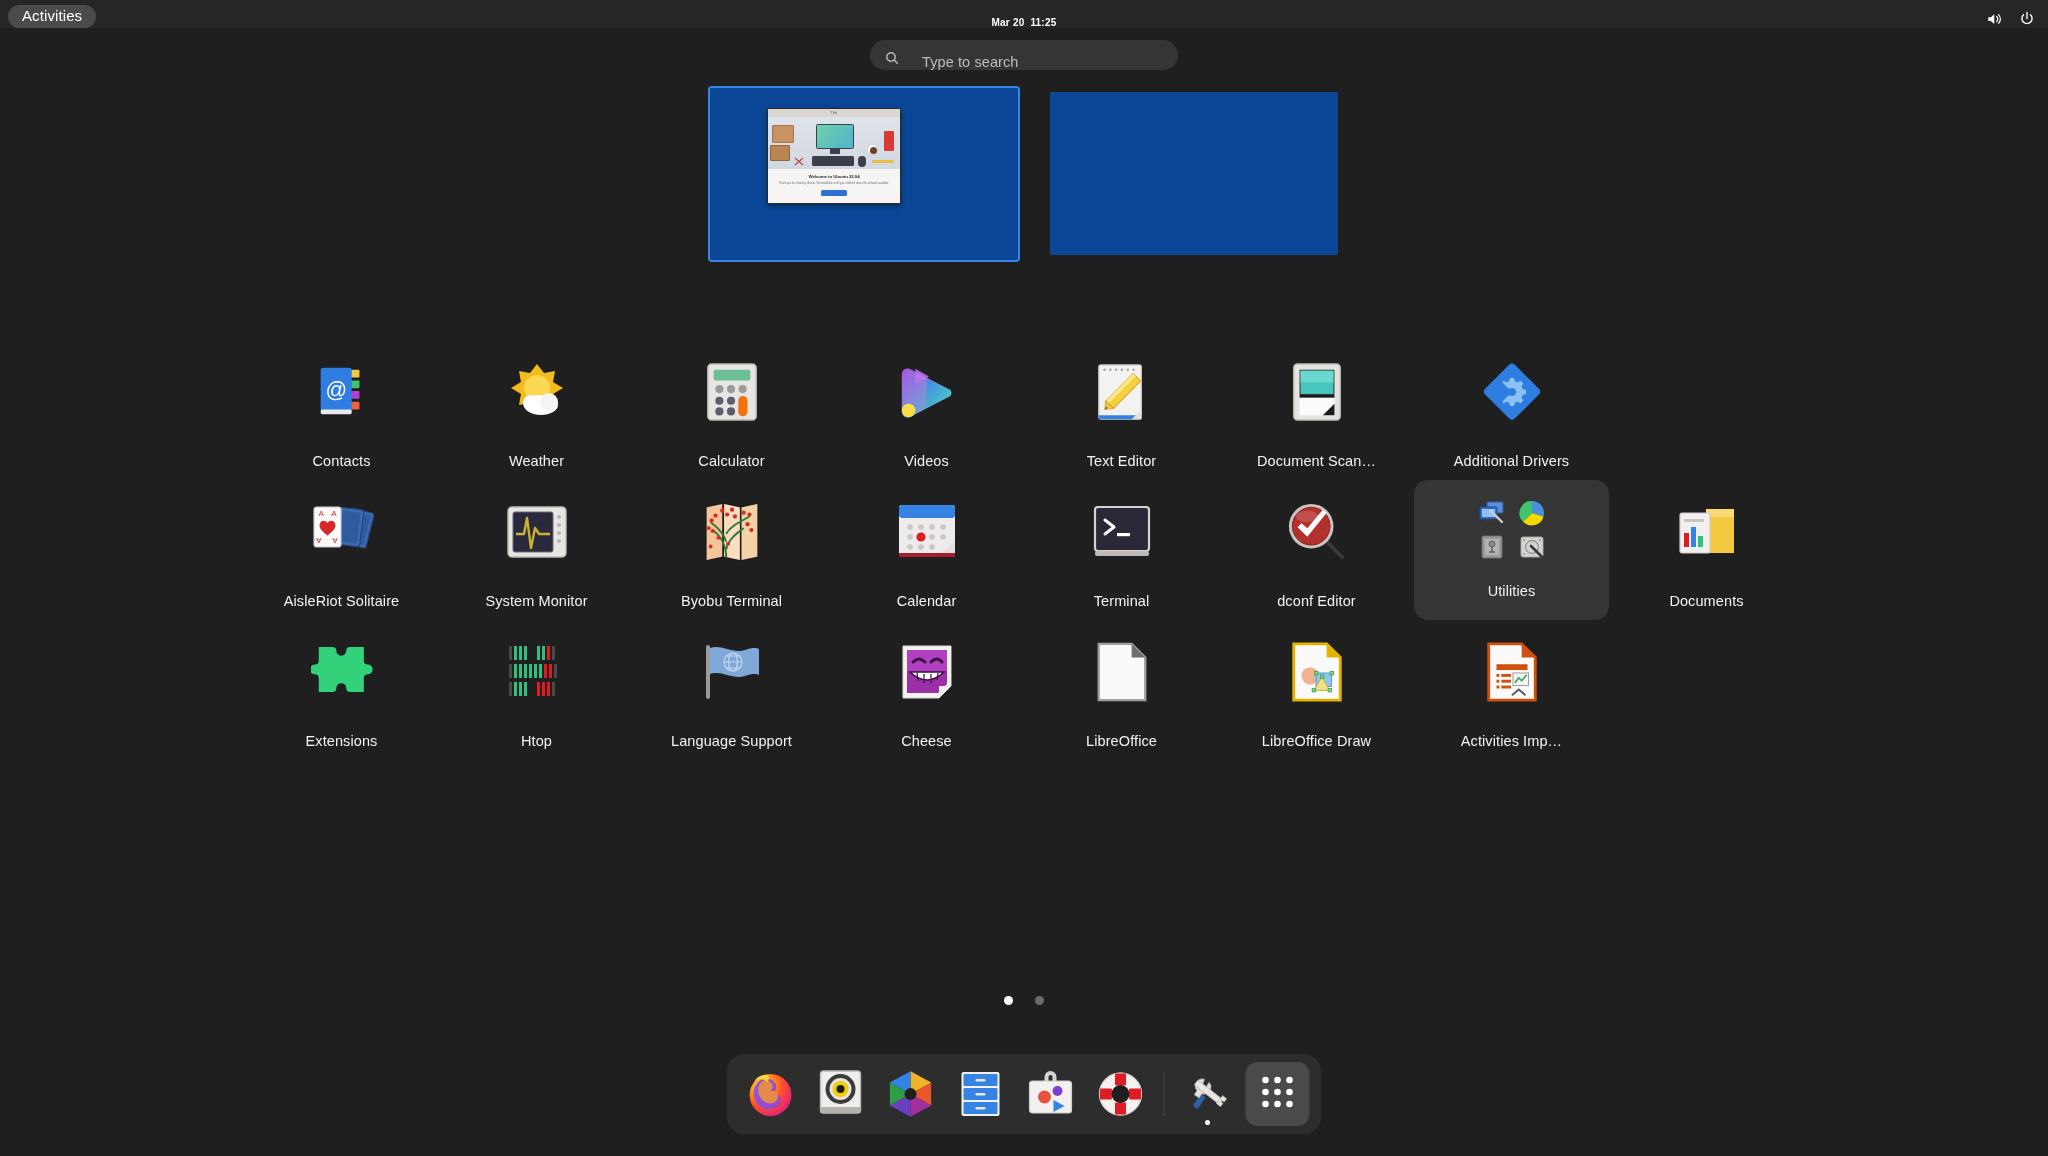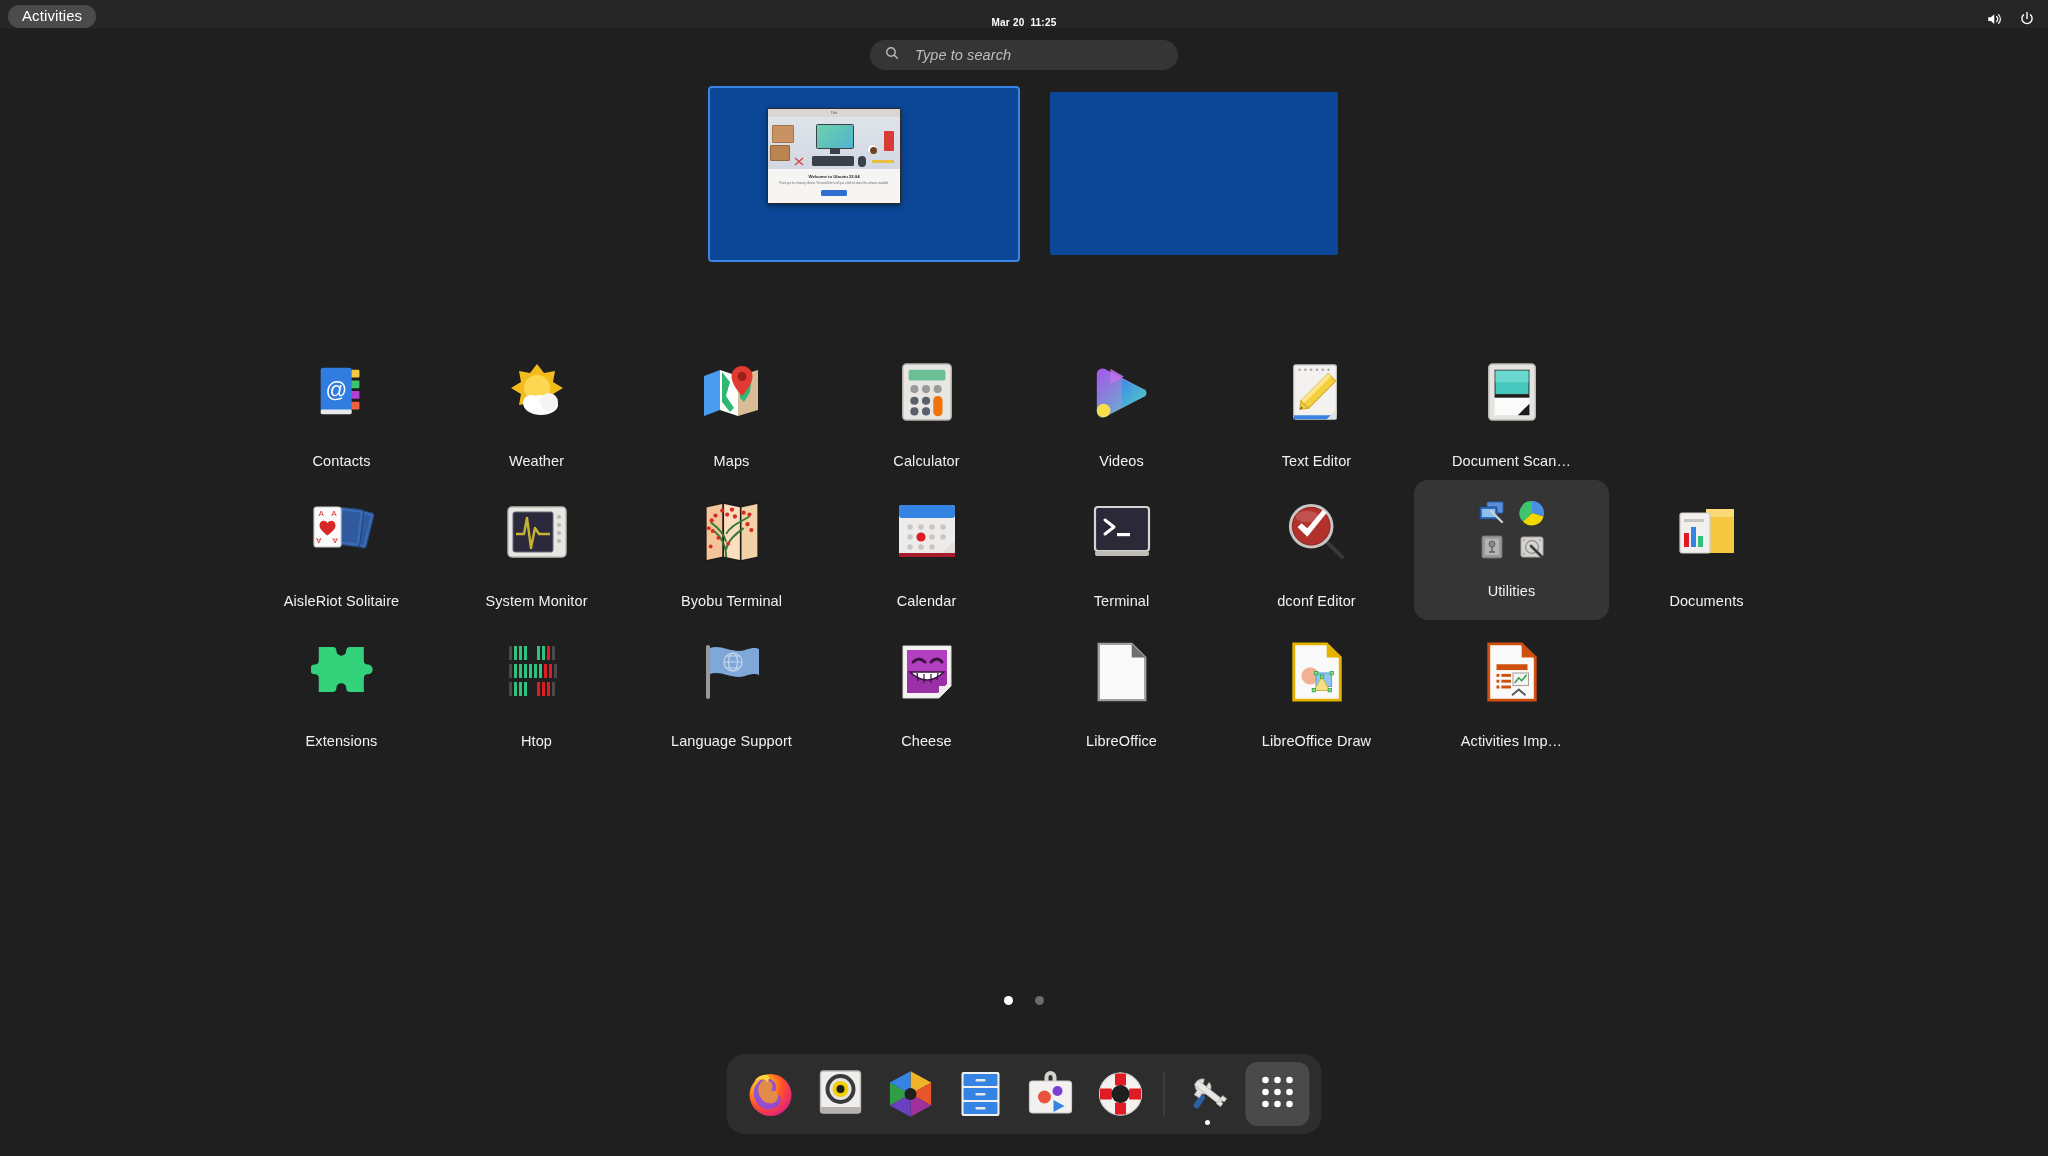--- a/index.html
+++ b/index.html
@@ -34,21 +34,21 @@
   }
   .sysicons svg { display: block; }
 
   
   .searchwrap {
     position: absolute; top: 40px; left: 50%; transform: translateX(-50%);
     width: 308px; height: 30px; z-index: 30;
   }
   .searchbox {
     width: 100%; height: 100%; background: #353535; border-radius: 16px;
-    display: flex; align-items: center; padding: 0 14px; gap: 15px; font-style: italic;
+    display: flex; align-items: flex-end; padding: 0 14px; gap: 22px;
   }
   .searchbox .sicon { flex: 0 0 auto; opacity: .82; }
   .searchbox .stext { color: #bdbdbd; font-size: 14.5px; letter-spacing: .1px; }
 
   
   .workspaces {
     position: absolute; top: 88px; left: 0; width: 2048px;
     display: flex; justify-content: center; align-items: flex-start; gap: 32px;
     z-index: 20;
   }
@@ -232,34 +232,20 @@
             <path d="M32 4 L39 13 L50 11 L48 22 L58 28 L48 34 L50 45 L39 43 L32 52 L25 43 L14 45 L16 34 L6 28 L16 22 L14 11 L25 13 Z" fill="#f3bb1c"></path>
             <circle cx="32" cy="28" r="13" fill="#fcd752"></circle>
             <ellipse cx="36" cy="45" rx="17" ry="10" fill="#ffffff"></ellipse>
             <circle cx="26" cy="43" r="8" fill="#ffffff"></circle>
             <circle cx="44" cy="42" r="9" fill="#f4f4f4"></circle>
           </svg>
         </div>
         <div class="applabel">Weather</div>
       </div>
 
-      <div class="appcell">
-        <div class="appicon">
-          <svg width="64" height="60" viewBox="0 0 64 60">
-            <path d="M4 14 L20 8 L20 48 L4 54 Z" fill="#4a9cf0"></path>
-            <path d="M20 8 L38 14 L38 54 L20 48 Z" fill="#ffffff"></path>
-            <path d="M38 14 L58 8 L58 48 L38 54 Z" fill="#d9bb97"></path>
-            <path d="M22 10 L30 20 L26 34 L34 46 L30 50 L22 40 Z" fill="#2fb873"></path>
-            <path d="M40 16 L52 12 L50 30 L44 40 L40 36 Z" fill="#2fb873"></path>
-            <path d="M42 4c-6 0-10.5 4.5-10.5 10.5C31.5 23 42 34 42 34s10.5-11 10.5-19.5C52.5 8.5 48 4 42 4z" fill="#e03a32"></path>
-            <circle cx="42" cy="14.5" r="4.5" fill="#9e1f1a"></circle>
-          </svg>
-        </div>
-        <div class="applabel">Maps</div>
-      </div>
 
       <div class="appcell">
         <div class="appicon">
           <svg width="56" height="62" viewBox="0 0 56 64">
             <rect x="3" y="3" width="50" height="58" rx="4" fill="#e8e6e3" stroke="#b8b4b0" stroke-width="1.5"></rect>
             <rect x="9" y="9" width="38" height="11" rx="2" fill="#6cbf94"></rect>
             <circle cx="15" cy="29" r="4.2" fill="#9a9a9a"></circle>
             <circle cx="27" cy="29" r="4.2" fill="#9a9a9a"></circle>
             <circle cx="39" cy="29" r="4.2" fill="#9a9a9a"></circle>
             <circle cx="15" cy="41" r="4.2" fill="#5b5f6b"></circle>
@@ -328,20 +314,39 @@
             <rect x="10" y="10" width="34" height="24" fill="#45c7bd"></rect>
             <rect x="10" y="10" width="34" height="12" fill="#6ad8cf"></rect>
             <rect x="9" y="35" width="36" height="3" fill="#1b1b1b"></rect>
             <rect x="9" y="38" width="36" height="18" fill="#fbfbfb"></rect>
             <path d="M45 44 L45 56 L33 56 Z" fill="#1b1b1b"></path>
           </svg>
         </div>
         <div class="applabel">Document Scan…</div>
       </div>
 
+      <div class="appcell">
+        <div class="appicon">
+          <svg width="64" height="64" viewBox="0 0 64 64">
+            <rect x="32" y="2" width="42" height="42" rx="4" transform="rotate(45 32 2)" fill="#2f7de1"></rect>
+            <g transform="translate(32,32)">
+              <circle r="11" fill="#8cc2f5"></circle>
+              <g fill="#8cc2f5">
+                <rect x="-14" y="-2.5" width="28" height="5" rx="1"></rect>
+                <rect x="-2.5" y="-14" width="5" height="28" rx="1"></rect>
+                <rect x="-14" y="-2.5" width="28" height="5" rx="1" transform="rotate(45)"></rect>
+                <rect x="-2.5" y="-14" width="5" height="28" rx="1" transform="rotate(45)"></rect>
+              </g>
+              <path d="M-14 -14 A20 20 0 0 0 -14 14 L0 0 Z" fill="#2f7de1"></path>
+              <circle r="4" fill="#2f7de1"></circle>
+            </g>
+          </svg>
+        </div>
+        <div class="applabel">Additional Drivers</div>
+      </div>
     </div>
 
     <div class="approw">
       <div class="appcell">
         <div class="appicon">
           <svg width="66" height="58" viewBox="0 0 66 58">
             <g transform="rotate(14 44 30)">
               <rect x="36" y="6" width="24" height="36" rx="2.5" fill="#3b6bb5" stroke="#26467a" stroke-width="1.2"></rect>
               <rect x="39" y="9" width="18" height="30" fill="#2f5a9e"></rect>
             </g>

